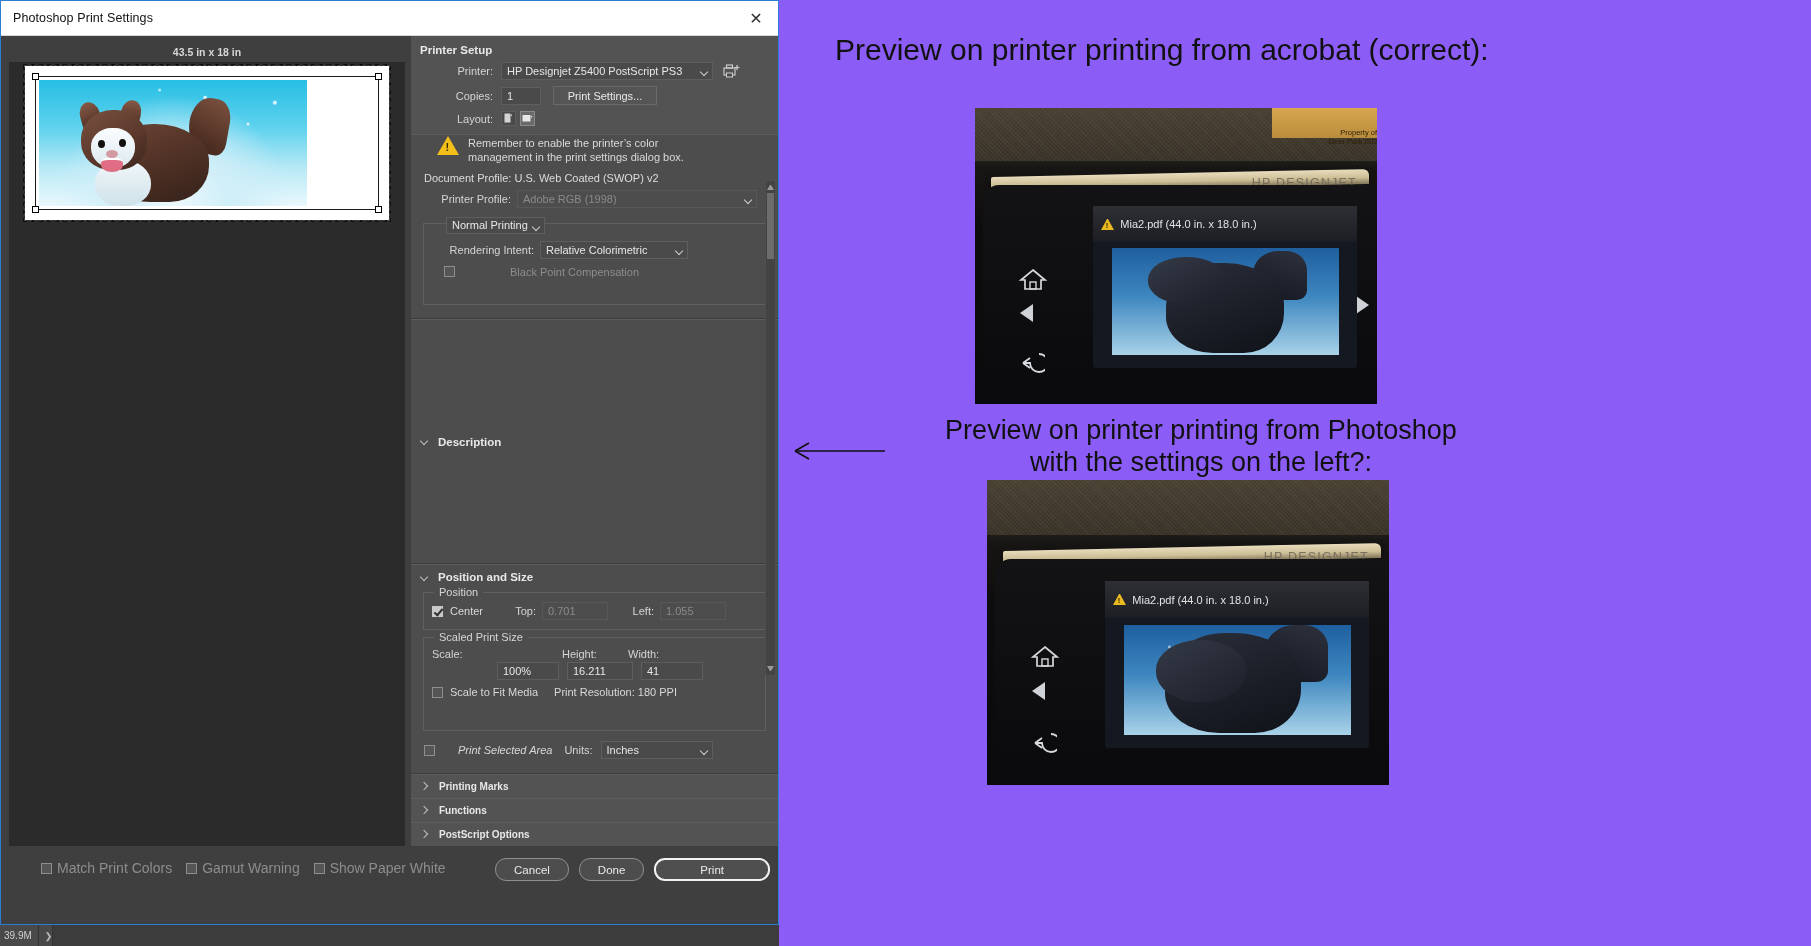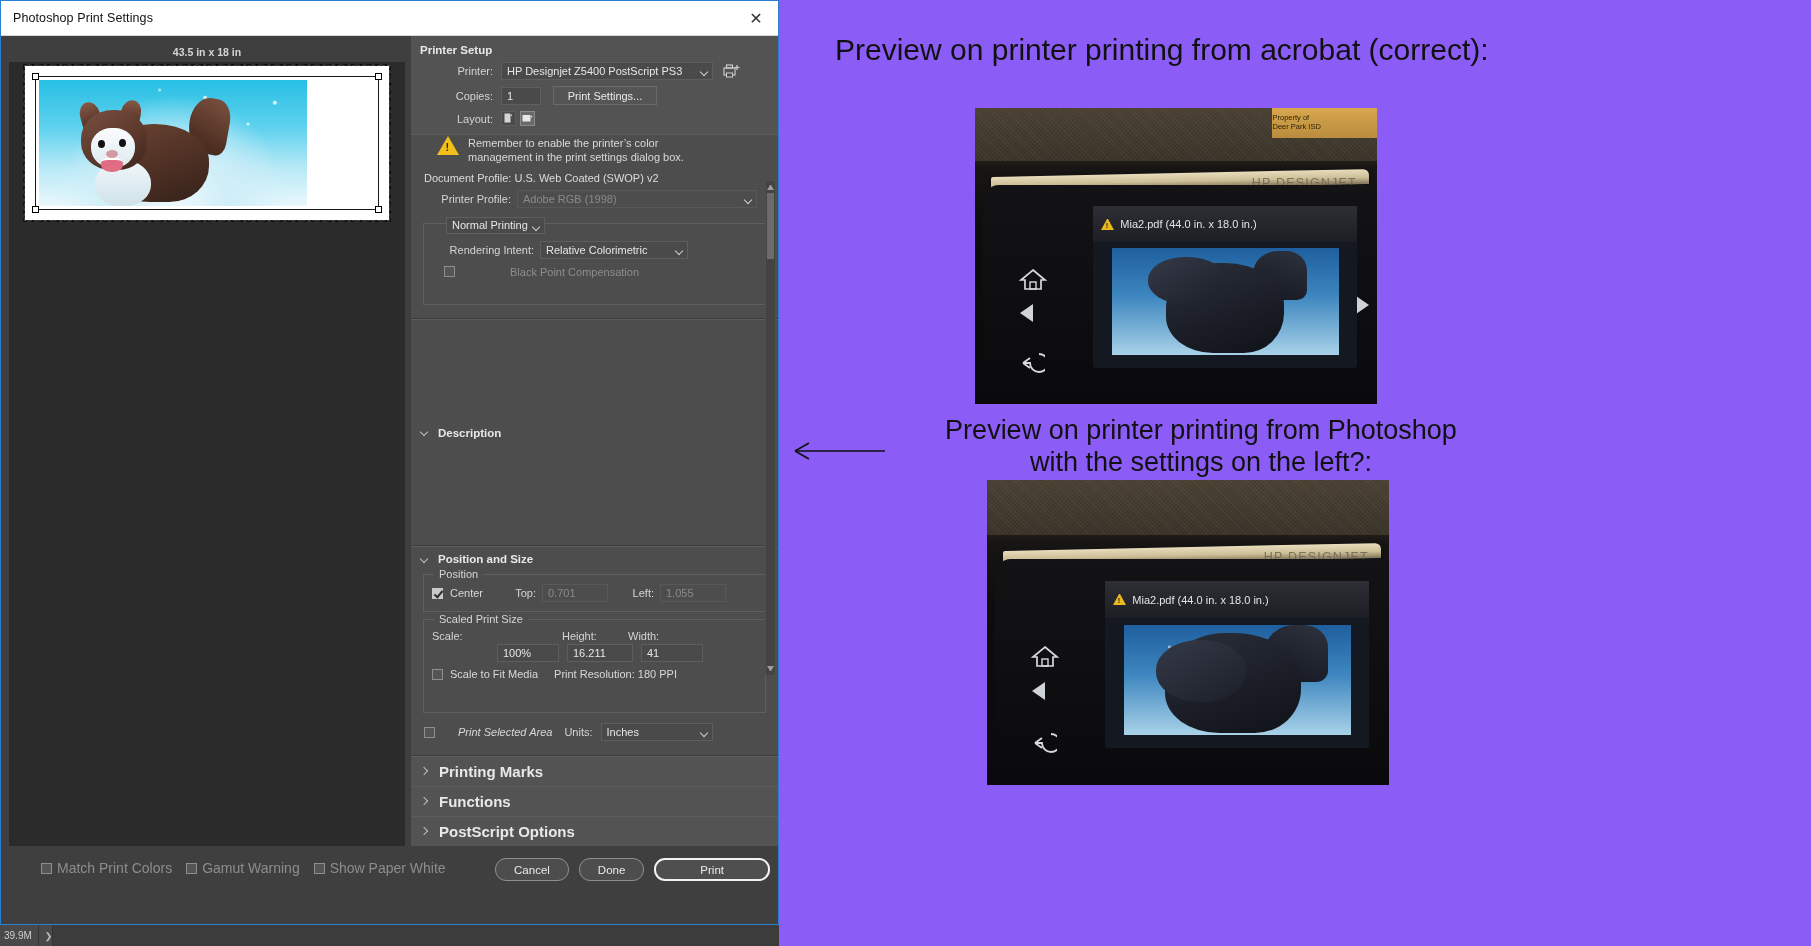--- a/index.html
+++ b/index.html
@@ -223,21 +223,21 @@
     position: absolute; right: 2px; top: 144px; width: 11px; bottom: 170px;
     background: #434343; border: 1px solid #4f4f4f;
   }
   #cm-thumb { position: absolute; left: 1px; top: 12px; width: 7px; height: 66px; background: #6c6c6c; }
   .sb-arrow { position: absolute; left: 1px; width: 7px; height: 7px; }
   .sb-arrow.up { top: 2px; border-left: 3.5px solid transparent; border-right: 3.5px solid transparent; border-bottom: 5px solid #9a9a9a; }
   .sb-arrow.dn { bottom: 2px; border-left: 3.5px solid transparent; border-right: 3.5px solid transparent; border-top: 5px solid #9a9a9a; }
 
   .collapsed-row {
     display: flex; align-items: center; gap: 9px;
-    padding: 6px 10px; color: #e8e8e8; font-size: 15px; font-weight: bold;
+    padding: 6px 10px; color: #e8e8e8; font-size: 10px; font-weight: bold;
     border-top: 1px solid #5d5d5d;
   }
 
   
   .warn-tri {
     width: 0; height: 0; position: relative;
     border-left: 11px solid transparent; border-right: 11px solid transparent;
     border-bottom: 19px solid #f2c018; flex: 0 0 22px;
   }
   .warn-tri::after {
@@ -382,22 +382,22 @@
   .pz-back { position: absolute; left: 8.5%; bottom: 12%; width: 28px; height: 24px; }
   .pz-brand {
     position: absolute; right: 5%; top: 23%;
     color: #6c6455; font-size: 12.5px; letter-spacing: 1.2px;
     font-family: "Liberation Sans", sans-serif;
     opacity: .85; white-space: nowrap;
   }
   .pz-sticker {
     position: absolute; right: 0; top: 0; width: 26%; height: 10%;
     background: linear-gradient(180deg,#d8a74e,#b98c3d);
-    color: #2b1f06; font-size: 7.5px; text-align: left;
-    padding-top: 5px; line-height: 1.25;
+    color: #2b1f06; font-size: 7.5px; text-align: right;
+    padding-top: 20px; line-height: 1.25;
   }
 </style>
 </head>
 <body>
 
 <div id="root">
 
   <div id="ps-dialog">
 
     <div id="ps-titlebar">

